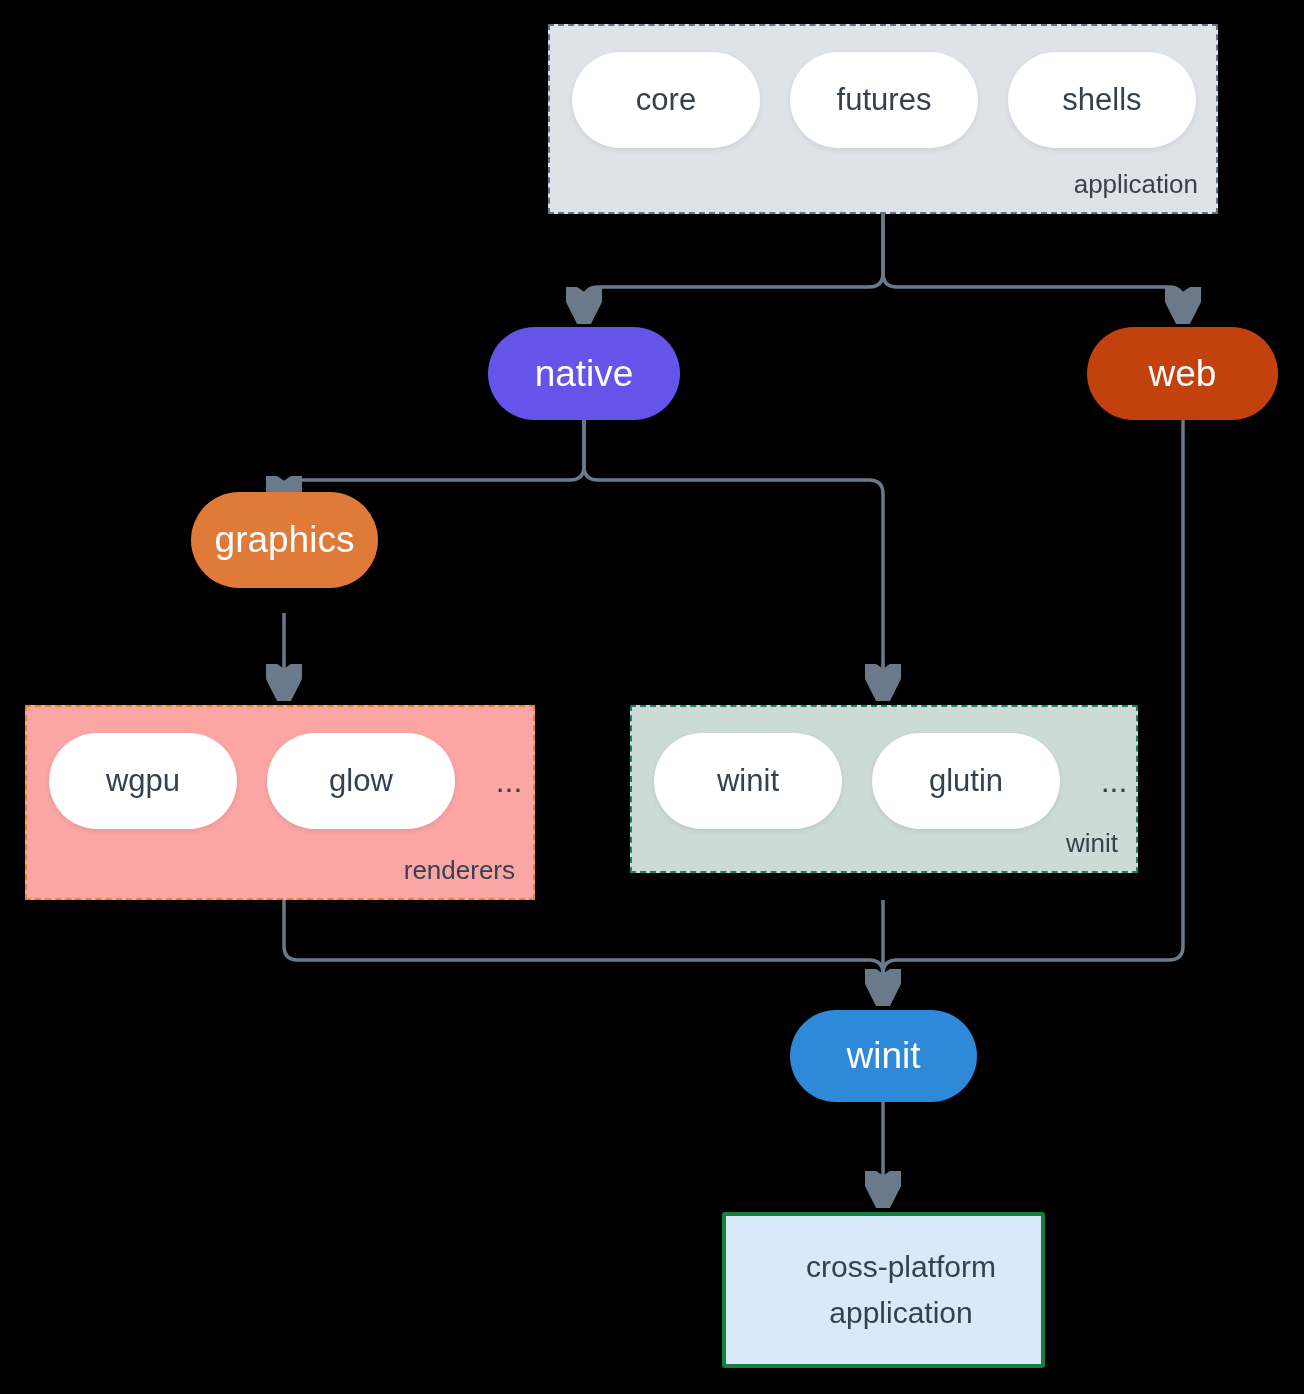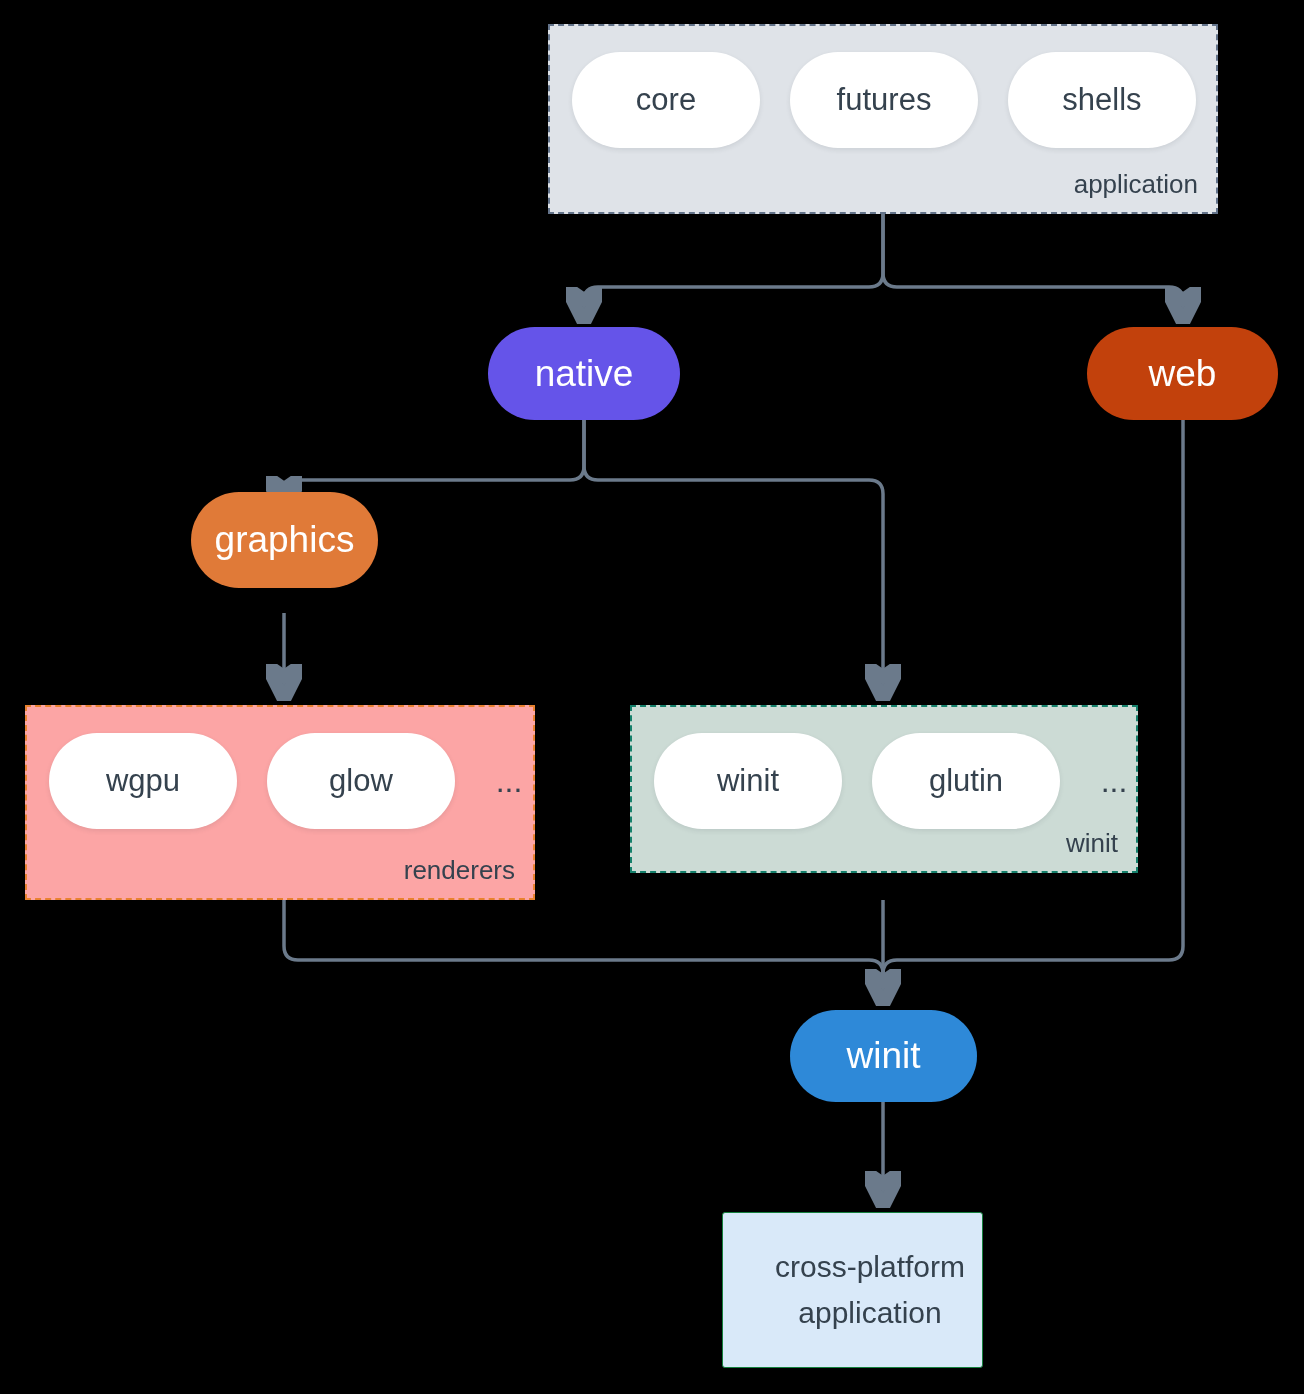--- a/index.html
+++ b/index.html
@@ -57,23 +57,23 @@
     display: flex; align-items: center; justify-content: center;
     color: #ffffff; font-size: 37px;
     border-radius: 47px;
   }
   .node-native   { left: 488px;  top: 327px;  width: 192px; height: 93px; background: #6554e9; }
   .node-web      { left: 1087px; top: 327px;  width: 191px; height: 93px; background: #c2410c; }
   .node-graphics { left: 191px;  top: 492px;  width: 187px; height: 96px; background: #e07a38; border-radius: 48px; }
   .node-iced     { left: 790px;  top: 1010px; width: 187px; height: 92px; background: #2e89d8; border-radius: 46px; }
   .app-box {
     position: absolute; z-index: 1;
-    left: 722px; top: 1212px; width: 261px; height: 156px;
+    left: 722px; top: 1212px; width: 323px; height: 156px;
     box-sizing: border-box;
-    background: #d9e9f9; border: 1px solid #15803d; border-radius: 3px;
+    background: #d9e9f9; border: 4px solid #15803d; border-radius: 3px;
     display: flex; flex-direction: column; align-items: center; justify-content: center;
     font-size: 30px; color: #35424e; line-height: 1.55; padding-left: 35px;
   }
 </style>
 </head>
 <body>
 
 <div id="stage">
 
   <svg id="edges" width="1304" height="1394" viewBox="0 0 1304 1394">

